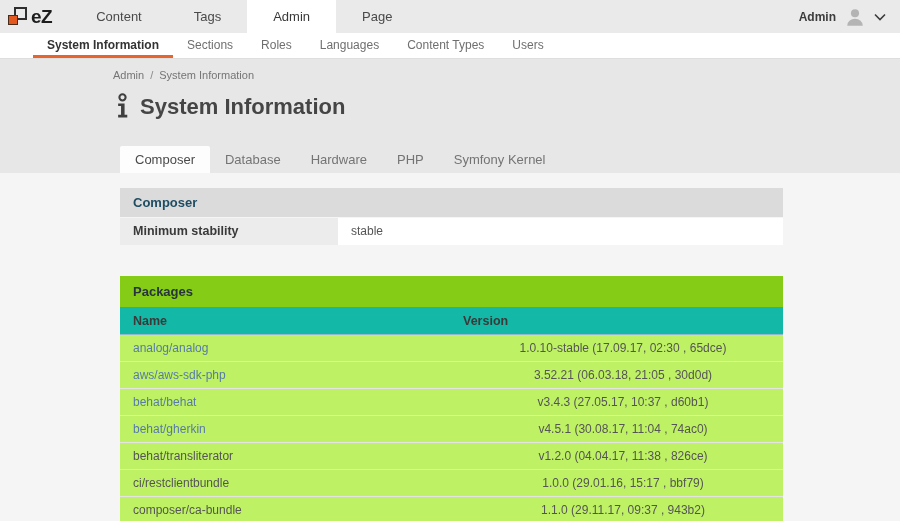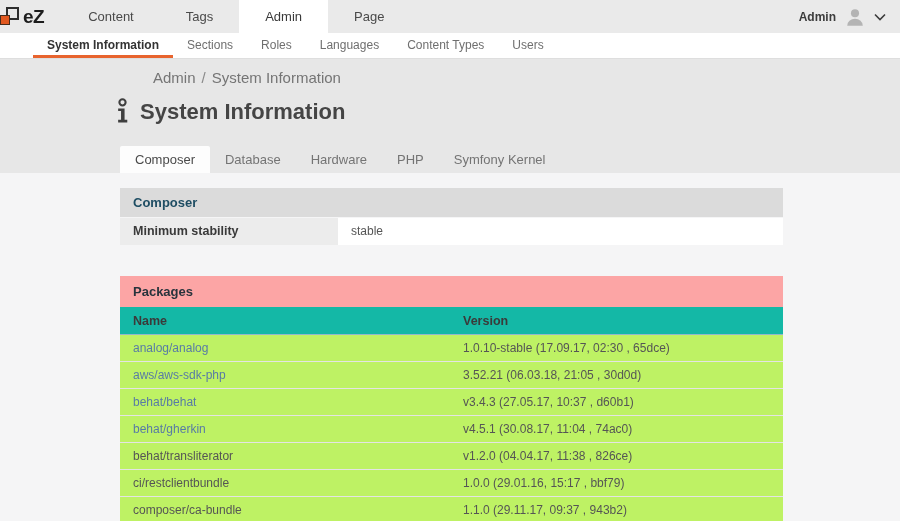--- a/index.html
+++ b/index.html
@@ -6,21 +6,21 @@
   html,body { background:#f5f5f6; }
   .app {
     position:relative; width:900px; height:521px; overflow:hidden;
     font-family:"Liberation Sans","DejaVu Sans",sans-serif;
     background:#f5f5f6;
   }
   
   .topbar {
     height:33px; background:#eaeaea; display:flex; align-items:stretch;
   }
-  .logo { display:flex; align-items:center; padding:0 18px 0 0; cursor:pointer; }
+  .logo { display:flex; align-items:center; padding:0 18px 0 8px; cursor:pointer; }
   .logo-mark { position:relative; width:19px; height:19px; margin-right:4px; }
   .sq-outline { position:absolute; top:0; right:0; width:13px; height:13px; border:2.5px solid #2e2e2e; background:transparent; }
   .sq-orange  { position:absolute; bottom:1px; left:0; width:10px; height:10px; background:#e2581f; border:1.5px solid #472c1c; }
   .logo-text { font-size:19px; font-weight:bold; color:#1d1d1d; letter-spacing:-0.5px; }
   .top-nav { display:flex; align-items:stretch; }
   .top-nav-item {
     padding:0 26px; line-height:33px; font-size:13px; color:#4a4a4a; cursor:pointer;
   }
   .top-nav-item.active { background:#ffffff; color:#3a3a3a; }
   .user-area { margin-left:auto; display:flex; align-items:center; padding-right:14px; cursor:pointer; }
@@ -29,61 +29,61 @@
   .chevron { display:flex; align-items:center; }
   
   .subnav { height:26px; background:#ffffff; display:flex; align-items:stretch; padding-left:33px; border-bottom:1px solid #dedede; }
   .subnav-item {
     margin-right:0; padding:0 14px; font-size:12px; color:#6f6f6f; line-height:24px;
     cursor:pointer; border-bottom:3px solid transparent;
   }
   .subnav-item.active { color:#333; font-weight:bold; border-bottom-color:#e8642e; }
   
   .page-header { background:#e7e7e7; height:114px; position:relative; }
-  .breadcrumb { padding:10px 0 0 113px; font-size:15px; color:#757575;margin-left:40px; }
+  .breadcrumb { padding:10px 0 0 113px; font-size:11px; color:#757575; }
   .crumb { cursor:pointer; }
   .crumb-sep { margin:0 6px; color:#8a8a8a; }
   .page-title {
     display:flex; align-items:center; padding:12px 0 0 115px;
     font-size:22px; font-weight:bold; color:#454545;
   }
   .info-icon { margin-right:10px; display:flex; align-items:center; }
   .tabs { position:absolute; left:120px; bottom:0; display:flex; align-items:stretch; height:27px; }
   .tab {
     padding:0 15px; line-height:27px; font-size:13px; color:#747474; cursor:pointer;
     border-radius:2px 2px 0 0;
   }
   .tab.active { background:#fdfdfd; color:#4a4a4a; }
   
   .content { padding:15px 117px 0 120px; }
   .section-header {
     height:29px; line-height:29px; padding-left:13px; font-size:13px; font-weight:bold;
     margin-bottom:1px;
   }
   .section-header.gray { background:#dbdbdb; color:#1e4d63; }
-  .section-header.blue { background:#fca5a5; color:#28333c; height:31px; line-height:31px; margin-bottom:0; }
+  .section-header.blue { background:#84cc16; color:#28333c; height:31px; line-height:31px; margin-bottom:0; }
   .kv-row { display:flex; height:27px; }
   .kv-key {
     width:218px; background:#ececec; font-size:12.5px; font-weight:bold; color:#3a3a3a;
     line-height:27px; padding-left:13px;
   }
   .kv-val { flex:1; background:#ffffff; font-size:12px; color:#555; line-height:27px; padding-left:13px; }
   .packages-block { margin-top:31px; }
   .pkg-head {
     display:flex; height:28px; background:#14b8a6; border-bottom:1px solid #93b7cc;
     font-size:12.5px; font-weight:bold; color:#3a3a3a;
   }
   .pkg-head > div { line-height:28px; padding-left:13px; }
   .pkg-col-name { width:330px; }
   .pkg-col-ver { flex:1; }
   .pkg-row { display:flex; height:27px; background:#bef264; border-bottom:1px solid #e4e4e4; }
   .pkg-row > div { line-height:26px; padding-left:13px; font-size:12px; }
   .pkg-name { width:330px; color:#555; }
   .pkg-name.link { color:#587ba5; cursor:pointer; }
-  .pkg-ver { flex:1; color:#555; }
+  .pkg-ver { flex:1; color:#555;text-align:center; }
 </style>
 </head>
 <body>
 
 <div class="app">
 
   <header class="topbar">
     <div class="logo">
       <span class="logo-mark">
         <span class="sq-outline"></span>

